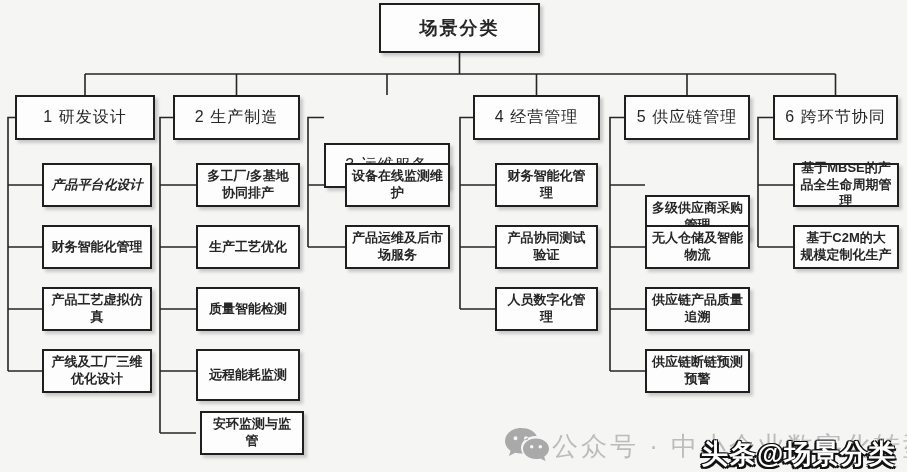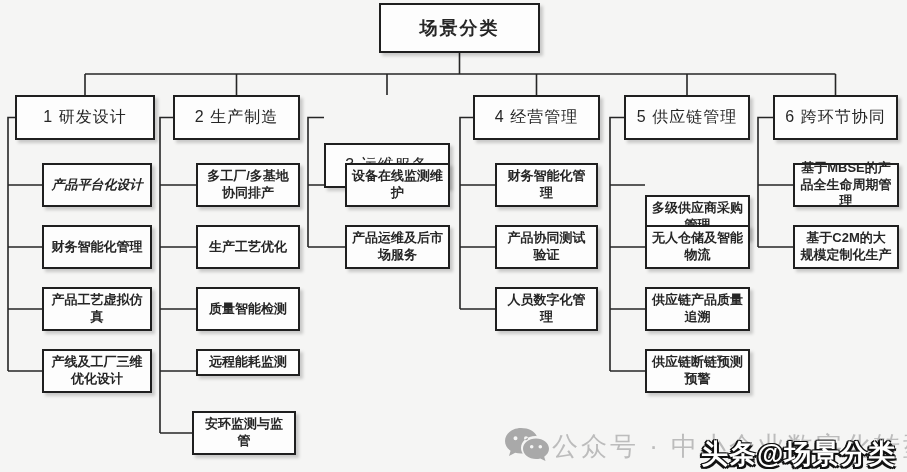--- a/index.html
+++ b/index.html
@@ -88,22 +88,22 @@
   <div id="nodes">
       <div class="node header" style="left: 15px; top: 95px; width: 140px; height: 45px;">1 研发设计</div>
       <div class="node leaf" style="left: 42px; top: 163px; width: 110px; height: 44px; font-style: italic;">产品平台化设计</div>
       <div class="node leaf" style="left: 42px; top: 225px; width: 110px; height: 44px;">财务智能化管理</div>
       <div class="node leaf" style="left: 42px; top: 287px; width: 110px; height: 44px;">产品工艺虚拟仿真</div>
       <div class="node leaf" style="left: 42px; top: 349px; width: 110px; height: 44px;">产线及工厂三维优化设计</div>
       <div class="node header" style="left: 173px; top: 95px; width: 127px; height: 45px;">2 生产制造</div>
       <div class="node leaf" style="left: 196px; top: 163px; width: 104px; height: 44px;">多工厂/多基地协同排产</div>
       <div class="node leaf" style="left: 196px; top: 225px; width: 104px; height: 44px;">生产工艺优化</div>
       <div class="node leaf" style="left: 196px; top: 287px; width: 104px; height: 44px;">质量智能检测</div>
-      <div class="node leaf" style="left: 196px; top: 349px; width: 104px; height: 27px;">远程能耗监测</div>
-      <div class="node leaf" style="left: 192px; top: 411px; width: 104px; height: 44px;">安环监测与监管</div>
+      <div class="node leaf" style="left: 196px; top: 349px; width: 104px; height: 52px;">远程能耗监测</div>
+      <div class="node leaf" style="left: 200px; top: 411px; width: 104px; height: 44px;">安环监测与监管</div>
       <div class="node header" style="left: 324px; top: 95px; width: 126px; height: 45px; margin-top: 48px;">3 运维服务</div>
       <div class="node leaf" style="left: 345px; top: 163px; width: 105px; height: 44px;">设备在线监测维护</div>
       <div class="node leaf" style="left: 345px; top: 225px; width: 105px; height: 44px;">产品运维及后市场服务</div>
       <div class="node header" style="left: 473px; top: 95px; width: 127px; height: 45px;">4 经营管理</div>
       <div class="node leaf" style="left: 495px; top: 163px; width: 103px; height: 44px;">财务智能化管理</div>
       <div class="node leaf" style="left: 495px; top: 225px; width: 103px; height: 44px;">产品协同测试验证</div>
       <div class="node leaf" style="left: 495px; top: 287px; width: 103px; height: 44px;">人员数字化管理</div>
       <div class="node header" style="left: 624px; top: 95px; width: 126px; height: 45px;">5 供应链管理</div>
       <div class="node leaf" style="left: 645px; top: 163px; width: 105px; height: 44px; margin-top: 32px;">多级供应商采购管理</div>
       <div class="node leaf" style="left: 645px; top: 225px; width: 105px; height: 44px;">无人仓储及智能物流</div>

